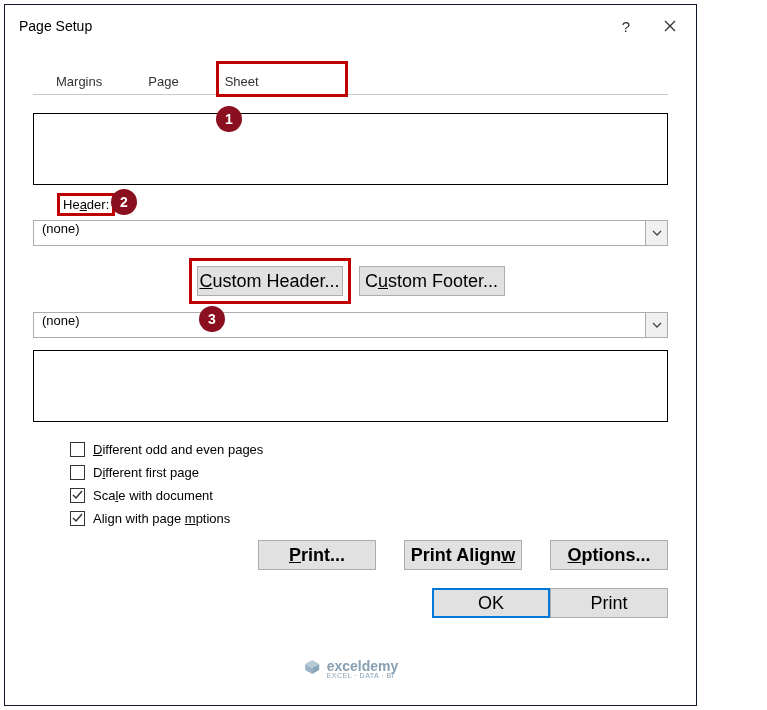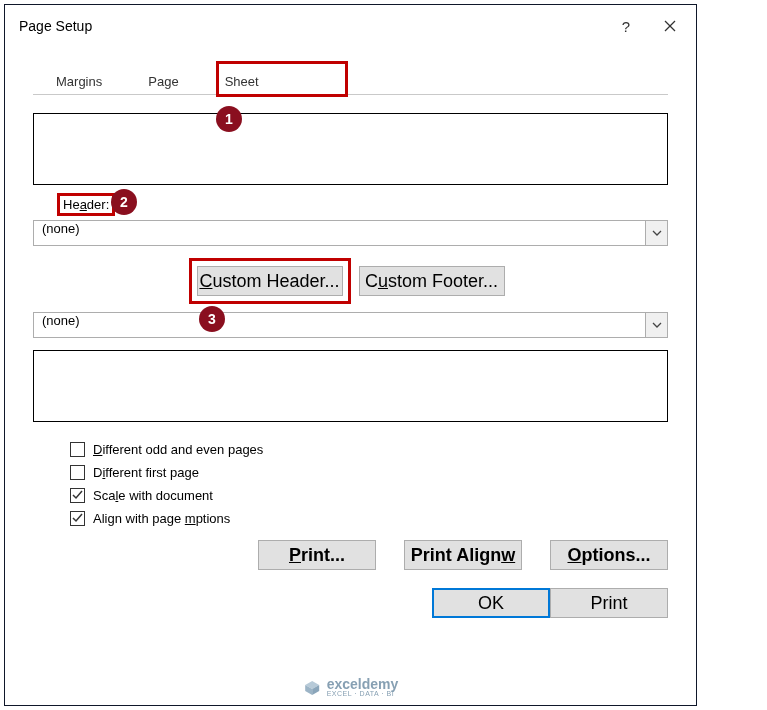--- a/index.html
+++ b/index.html
@@ -168,23 +168,23 @@
   .dialog-bottom {
     display: flex;
     justify-content: flex-end;
     align-items: center;
     padding: 18px 28px 18px;
   }
   .logo {
     position: absolute;
     left: 50%;
     transform: translateX(-50%);
-    bottom: 8px;
-    display: flex;
-    align-items: flex-end;
+    bottom: 26px;
+    display: flex;
+    align-items: flex-start;
     gap: 6px;
     color: #87a0b3;
     font-size: 14px;
     font-weight: 600;
   }
   .logo-sub { font-size: 7px; font-weight: 400; letter-spacing: 0.5px; display:block; margin-top:-2px;}
   .u { text-decoration: underline; }
   .header-label-highlight {
     border: 3px solid #c00000;
     padding: 1px 3px;

